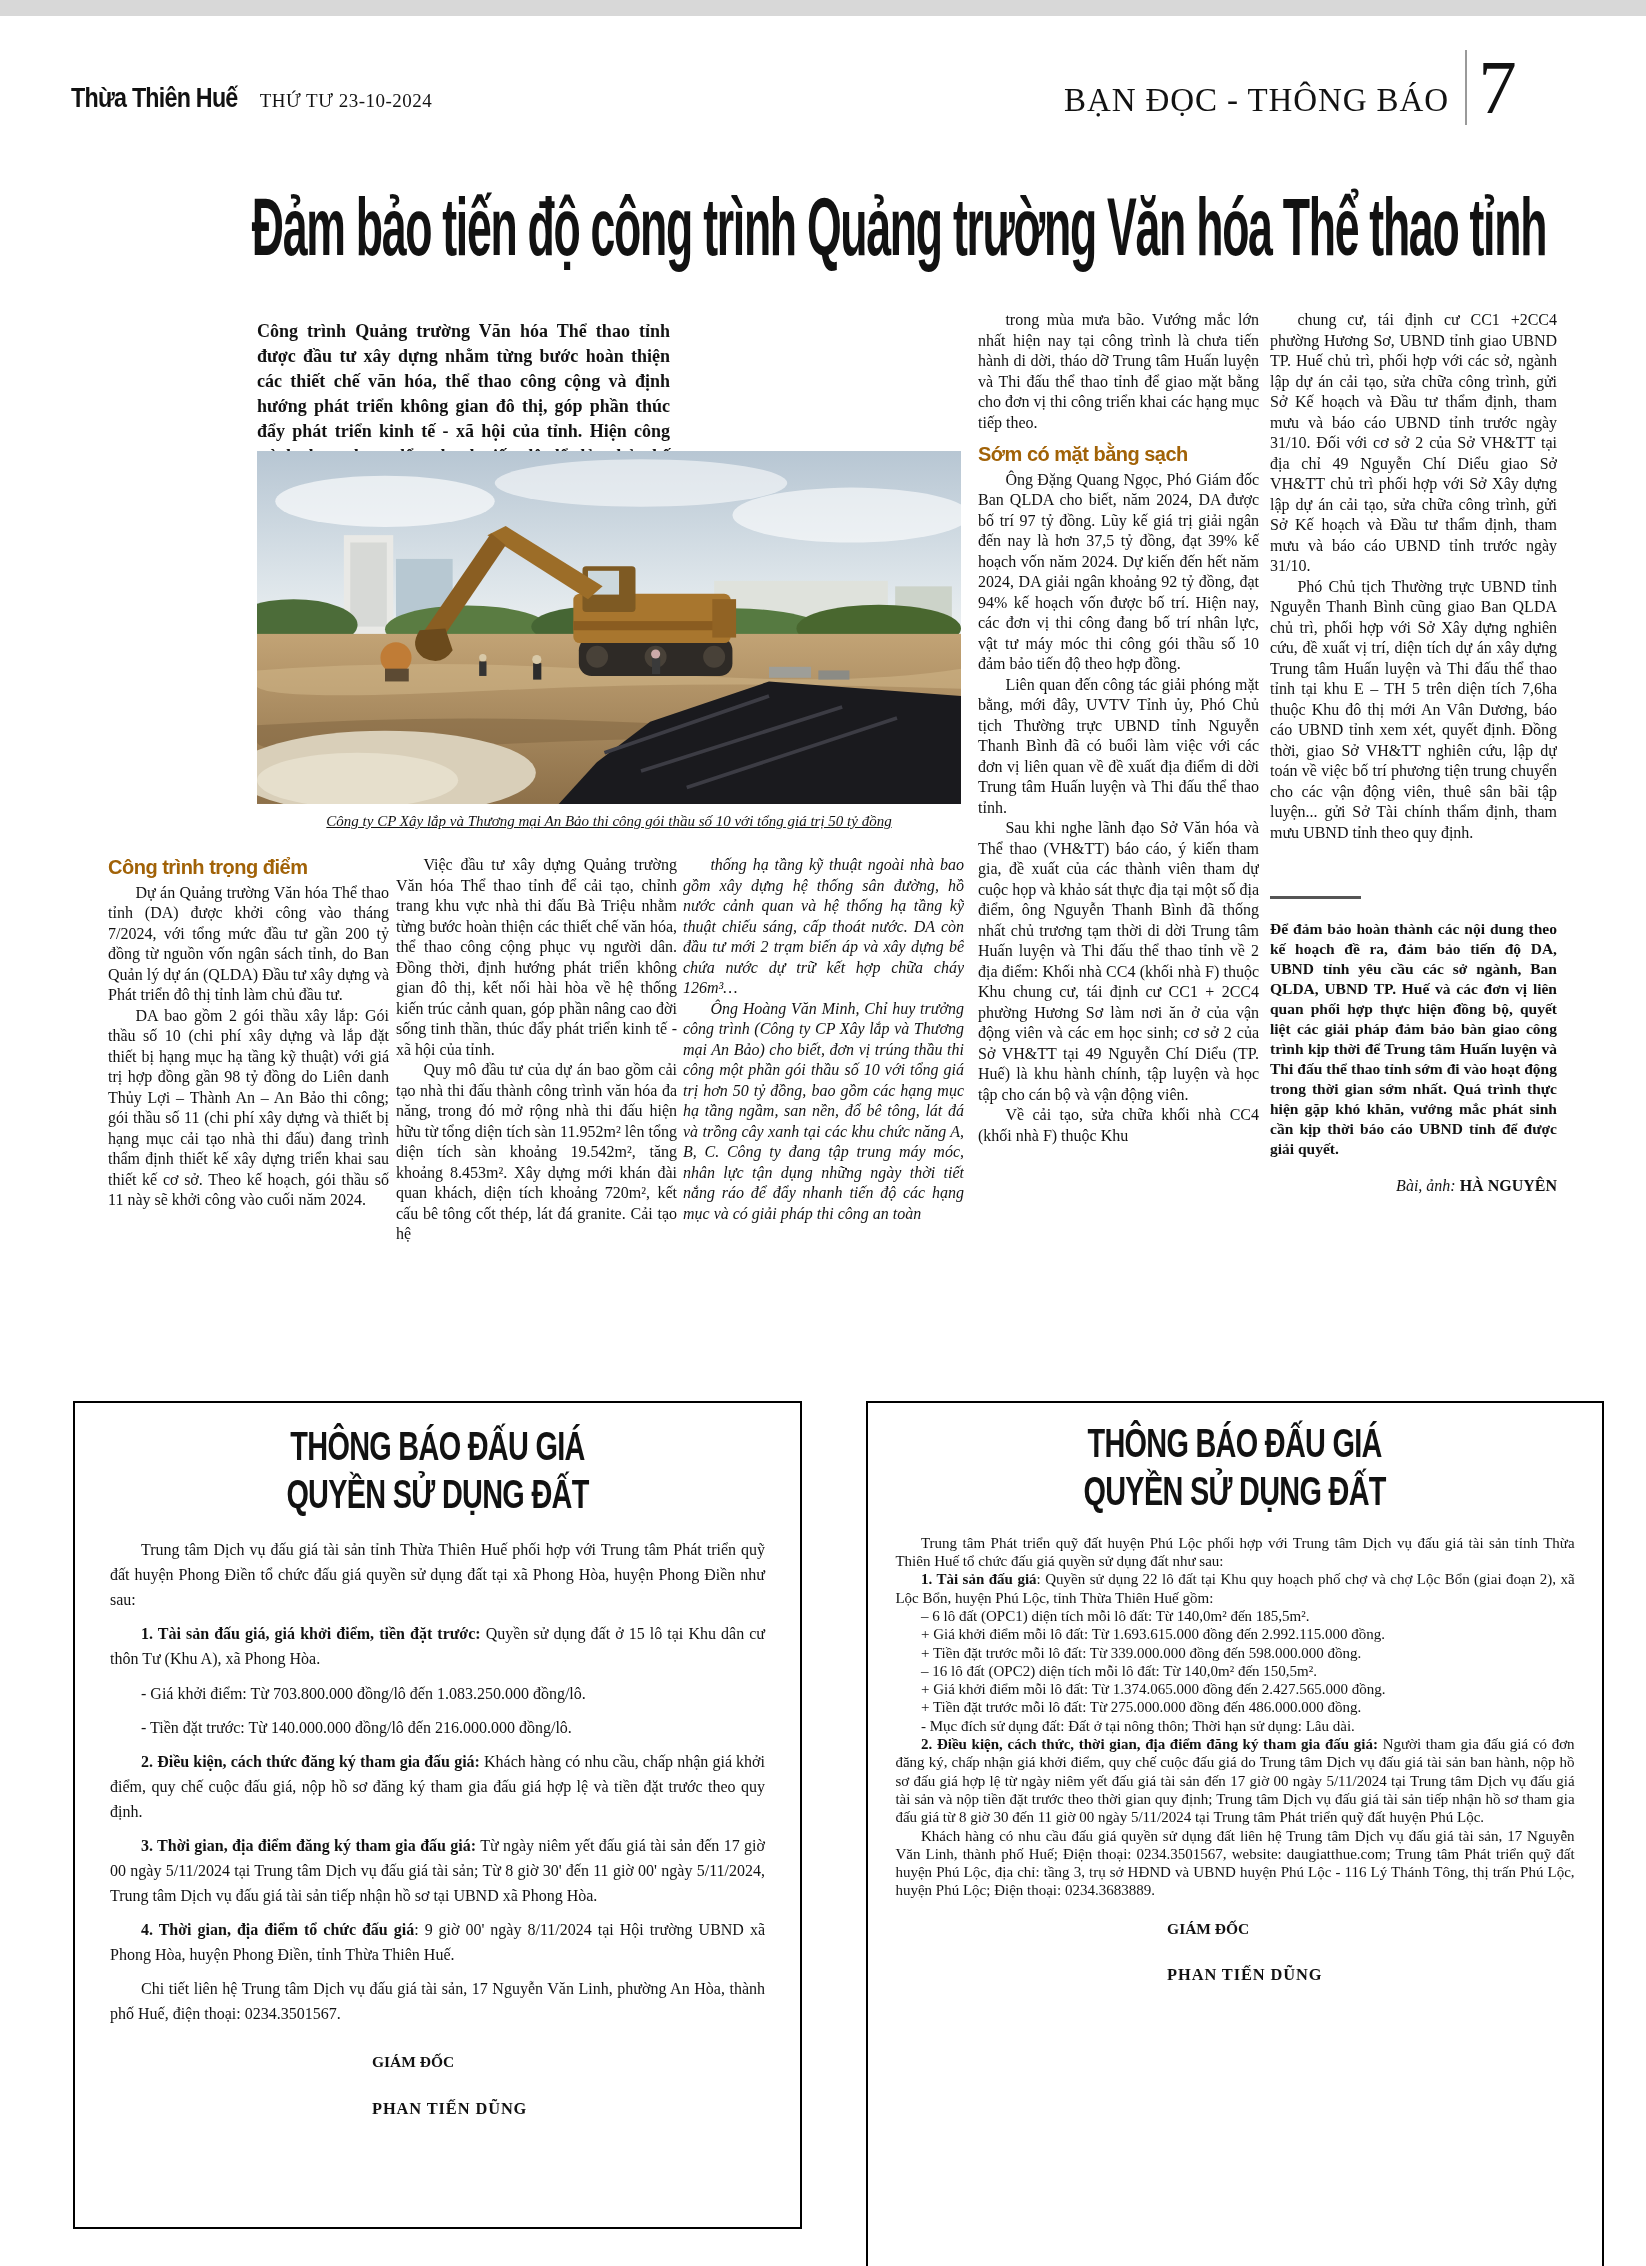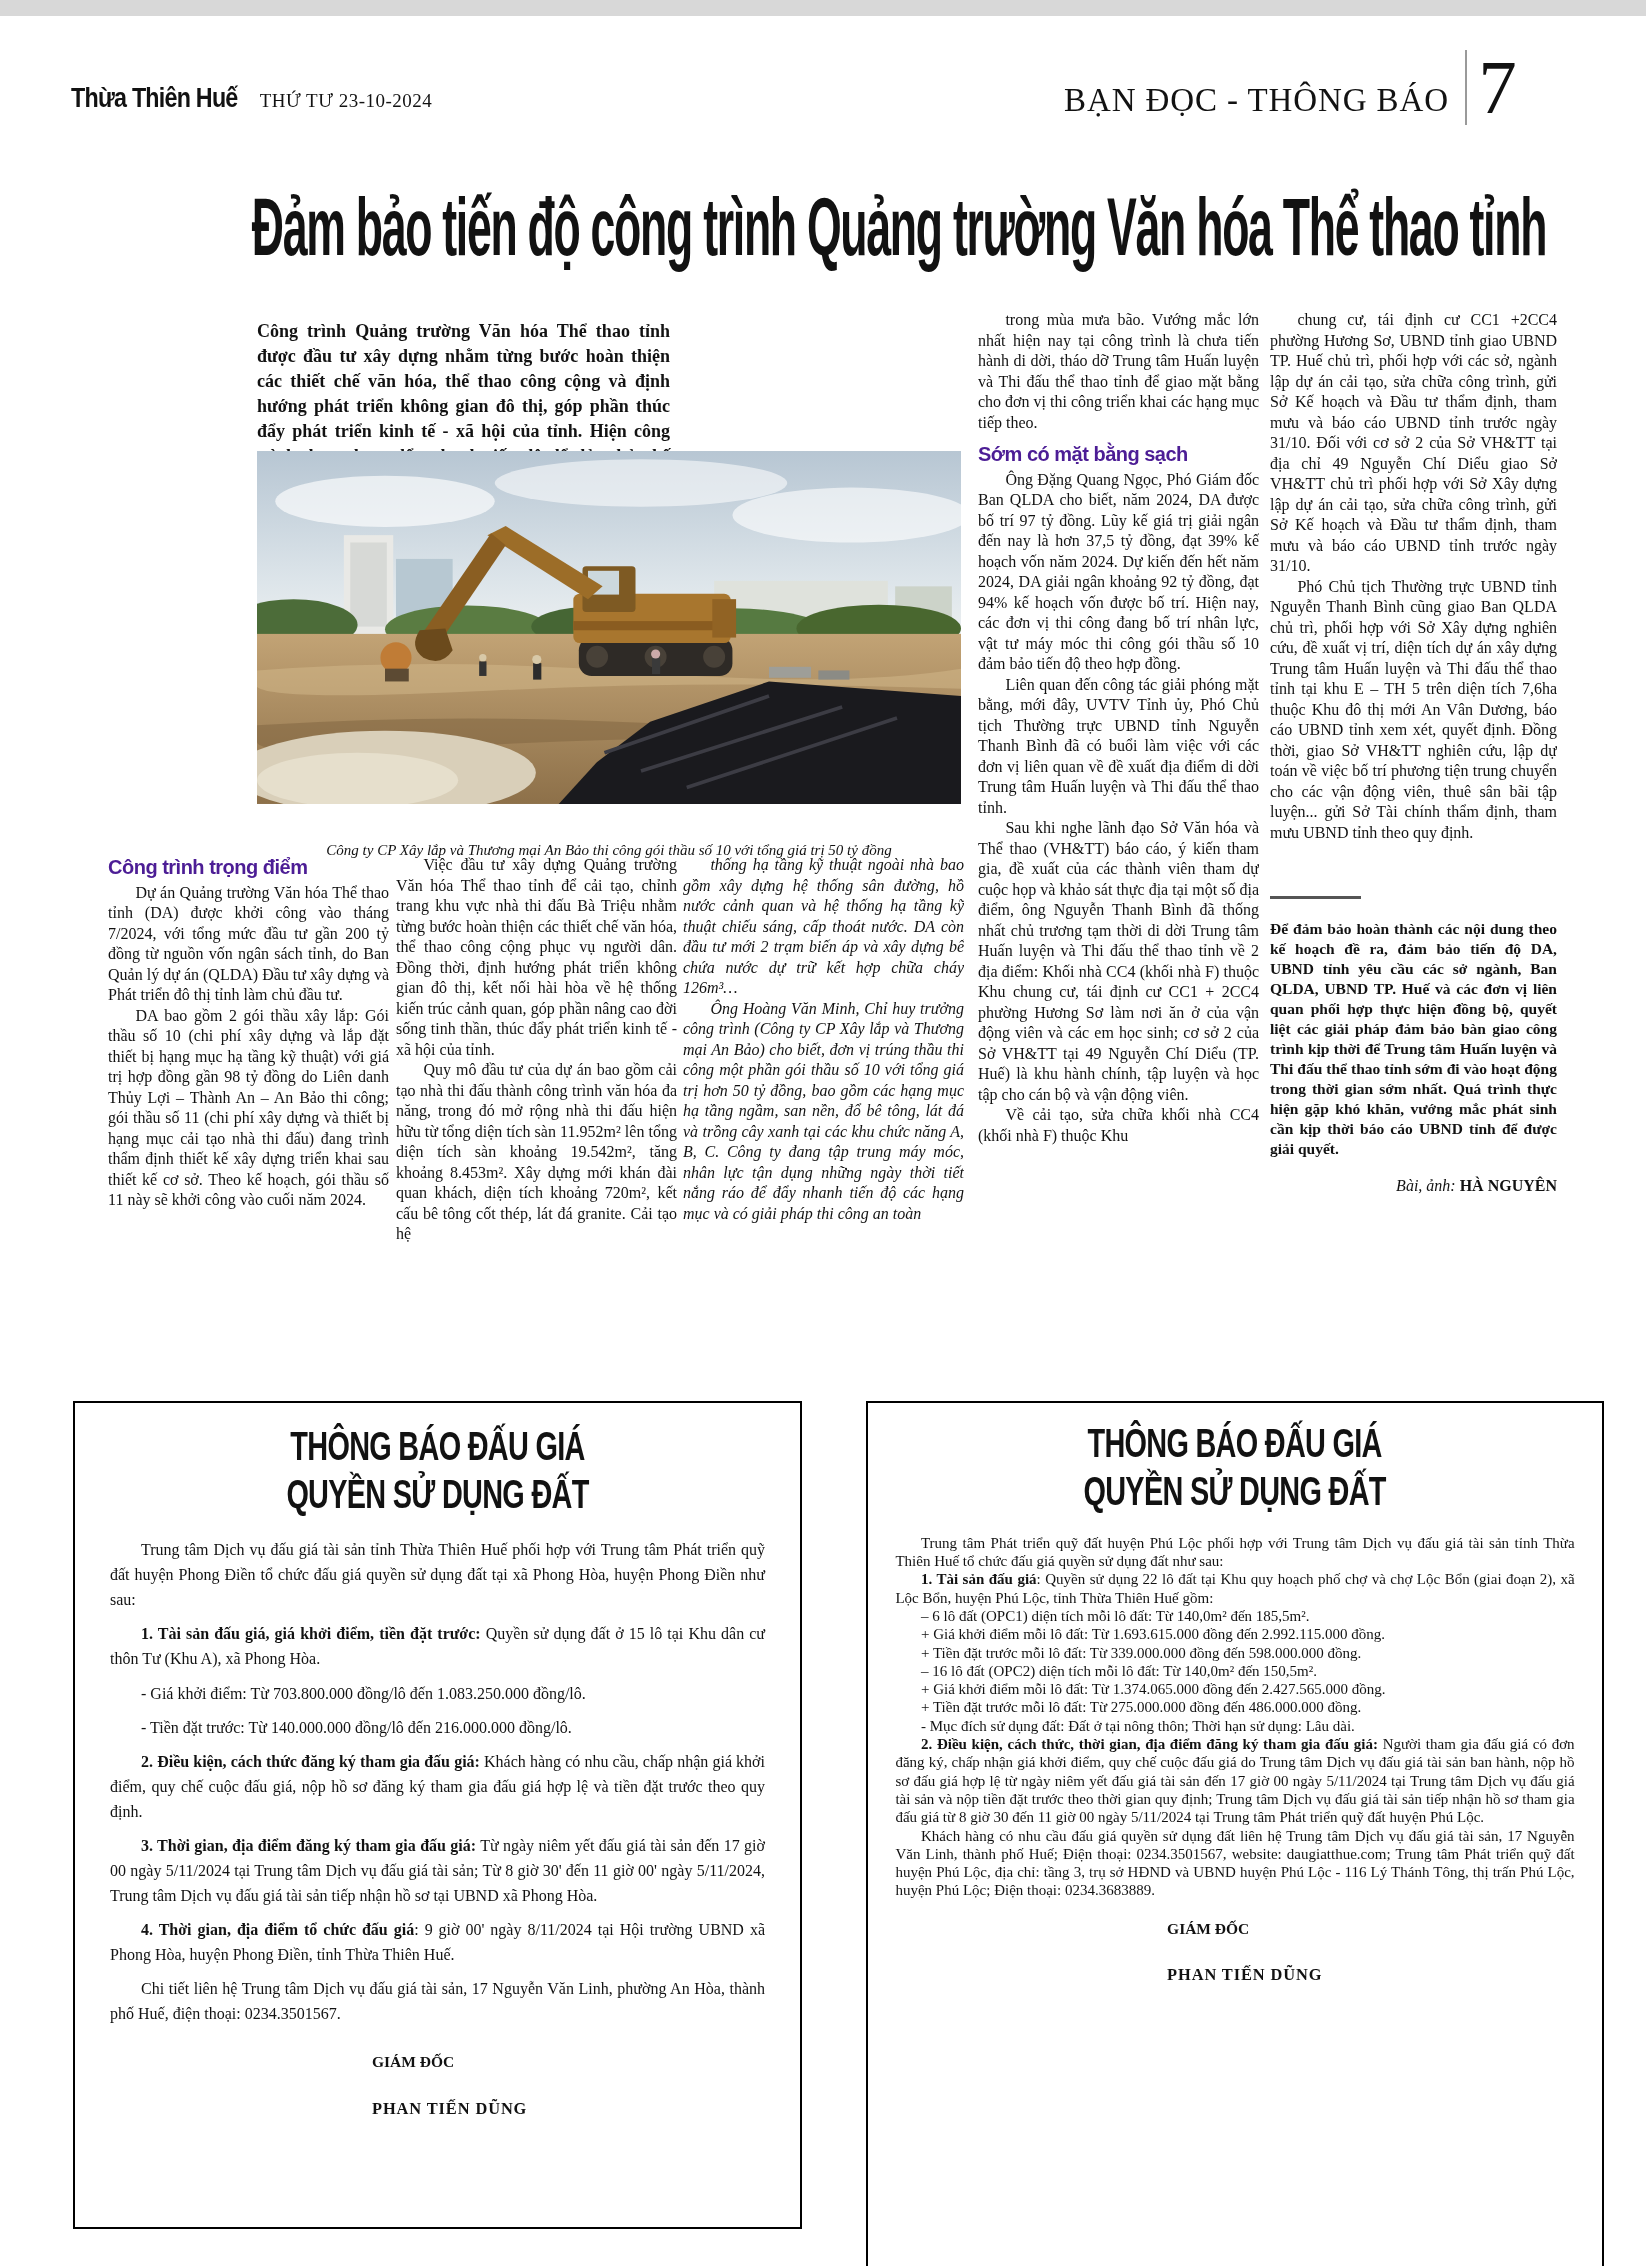--- a/index.html
+++ b/index.html
@@ -20,33 +20,33 @@
   .headline{position:absolute;left:0;right:0;top:164px;text-align:center;}
   .headline span{display:inline-block;white-space:nowrap;font-family:"Liberation Sans",sans-serif;
                  font-weight:bold;font-size:62px;letter-spacing:-1.8px;
                  transform:scale(.72,1.32);transform-origin:top center;}
 
   
   .lead{position:absolute;left:257px;top:303px;width:413px;font-weight:bold;
         font-size:18px;line-height:25px;text-align:justify;}
   .photo{position:absolute;left:257px;top:435px;width:704px;height:353px;overflow:hidden;background:#c9d4dc;}
   .photo svg{display:block;}
-  .caption{position:absolute;left:257px;top:826px;width:704px;text-align:center;
-           font-style:italic;font-size:15px;}
+  .caption{position:absolute;left:257px;top:797px;width:704px;text-align:center;
+           font-style:italic;font-size:15px;text-decoration:underline;}
 
   .acol{position:absolute;width:281px;text-align:justify;overflow:hidden;}
   .acol p{margin:0;font-size:16px;line-height:20.5px;text-indent:27.4px;}
   #col1{left:108px;top:839px;height:501px;}
   #col2{left:396px;top:839px;height:501px;}
   #col3{left:683px;top:839px;height:501px;font-style:italic;}
   #col4{left:978px;top:294px;height:1051px;}
   #col5{left:1270px;top:294px;width:287px;height:1051px;}
 
   .subhead{font-family:"Liberation Sans",sans-serif;font-weight:bold;font-size:20px;line-height:24px;
-           color:#4c1d95;letter-spacing:-0.5px;margin:0 0 3.7px 0;text-align:left;}
+           color:#a16207;letter-spacing:-0.5px;margin:0 0 3.7px 0;text-align:left;}
   .subhead.mid{margin-top:9.1px;}
   .divider{width:91px;border-top:3.7px solid #555;margin:53px 0 20px 0;}
   .highlight p{font-weight:bold;font-size:15.5px;line-height:20px;text-indent:0;}
   .byline{margin-top:18.3px;text-align:right;font-size:16px;}
   .byline .lbl{font-style:italic;}
   .byline .name{font-weight:bold;}
 
   
   .notice{position:absolute;border:2.7px solid #000;box-sizing:border-box;background:#fff;text-align:justify;}
   #notice-left{left:73px;top:1385px;width:729px;height:828px;padding:14.6px 35px;}

